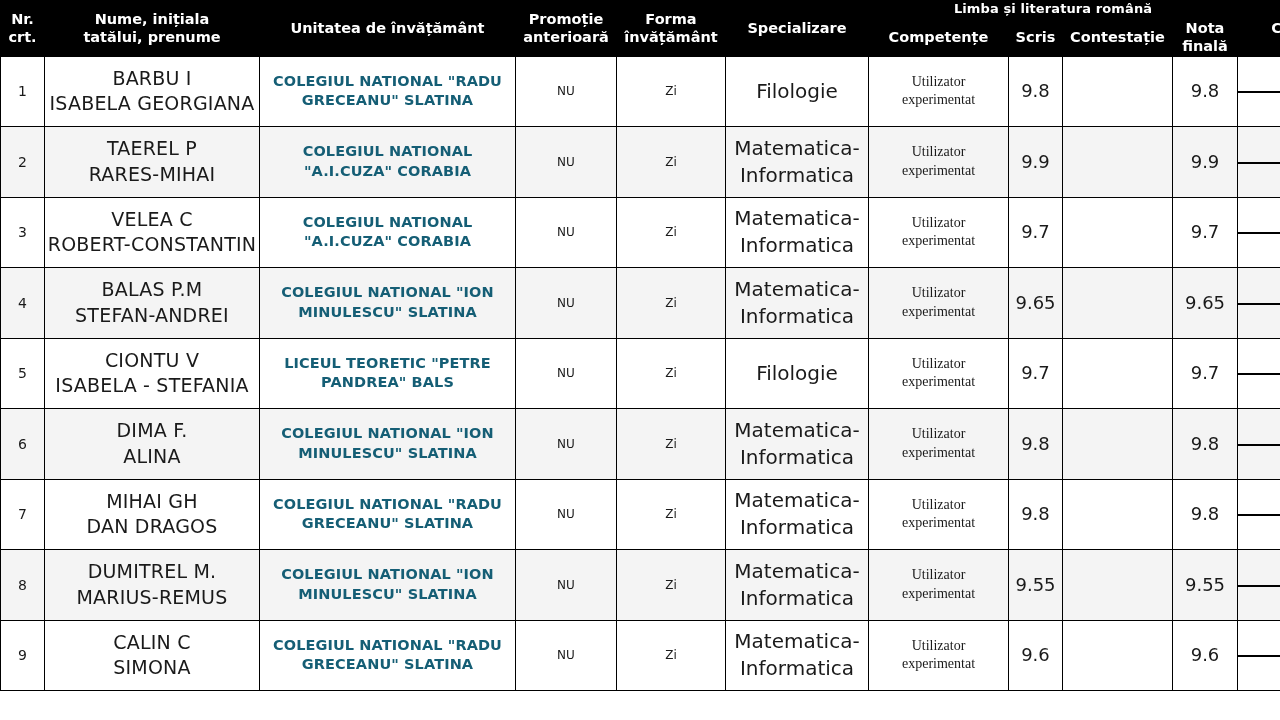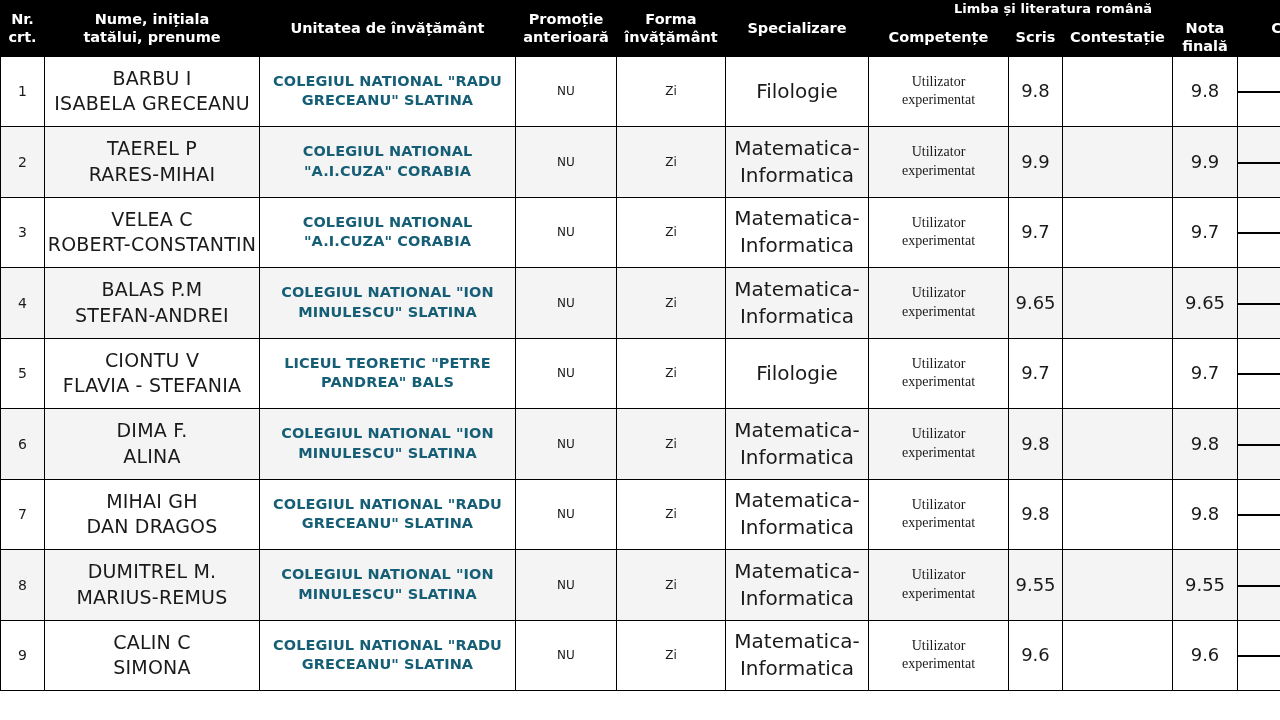--- a/index.html
+++ b/index.html
@@ -137,21 +137,21 @@
     <tr>
       <th>Competențe</th>
       <th>Scris</th>
       <th>Contestație</th>
       <th>Nota<br>finală</th>
     </tr>
   </thead>
   <tbody id="table-body">
       <tr>
         <td class="c-nr"><span>1</span></td>
-        <td class="c-name"><span>BARBU I</span><br><span>ISABELA GRECEANU</span></td>
+        <td class="c-name"><span>BARBU I</span><br><span>ISABELA GEORGIANA</span></td>
         <td class="c-school"><span>COLEGIUL NATIONAL "RADU</span><br><span>GRECEANU" SLATINA</span></td>
         <td class="c-prom"><span>NU</span></td>
         <td class="c-forma"><span>Zi</span></td>
         <td class="c-spec"><span>Filologie</span><br><span></span></td>
         <td class="c-comp"><span>Utilizator</span><br><span>experimentat</span></td>
         <td class="c-scris"><span>9.8</span></td>
         <td class="c-contest"><span></span></td>
         <td class="c-final"><span>9.8</span></td>
         <td class="c-com">
           <span class="subline"></span>
@@ -197,21 +197,21 @@
         <td class="c-comp"><span>Utilizator</span><br><span>experimentat</span></td>
         <td class="c-scris"><span>9.65</span></td>
         <td class="c-contest"><span></span></td>
         <td class="c-final"><span>9.65</span></td>
         <td class="c-com">
           <span class="subline"></span>
         </td>
       </tr>
       <tr>
         <td class="c-nr"><span>5</span></td>
-        <td class="c-name"><span>CIONTU V</span><br><span>FLAVIA - STEFANIA</span></td>
+        <td class="c-name"><span>CIONTU V</span><br><span>ISABELA - STEFANIA</span></td>
         <td class="c-school"><span>LICEUL TEORETIC "PETRE</span><br><span>PANDREA" BALS</span></td>
         <td class="c-prom"><span>NU</span></td>
         <td class="c-forma"><span>Zi</span></td>
         <td class="c-spec"><span>Filologie</span><br><span></span></td>
         <td class="c-comp"><span>Utilizator</span><br><span>experimentat</span></td>
         <td class="c-scris"><span>9.7</span></td>
         <td class="c-contest"><span></span></td>
         <td class="c-final"><span>9.7</span></td>
         <td class="c-com">
           <span class="subline"></span>

